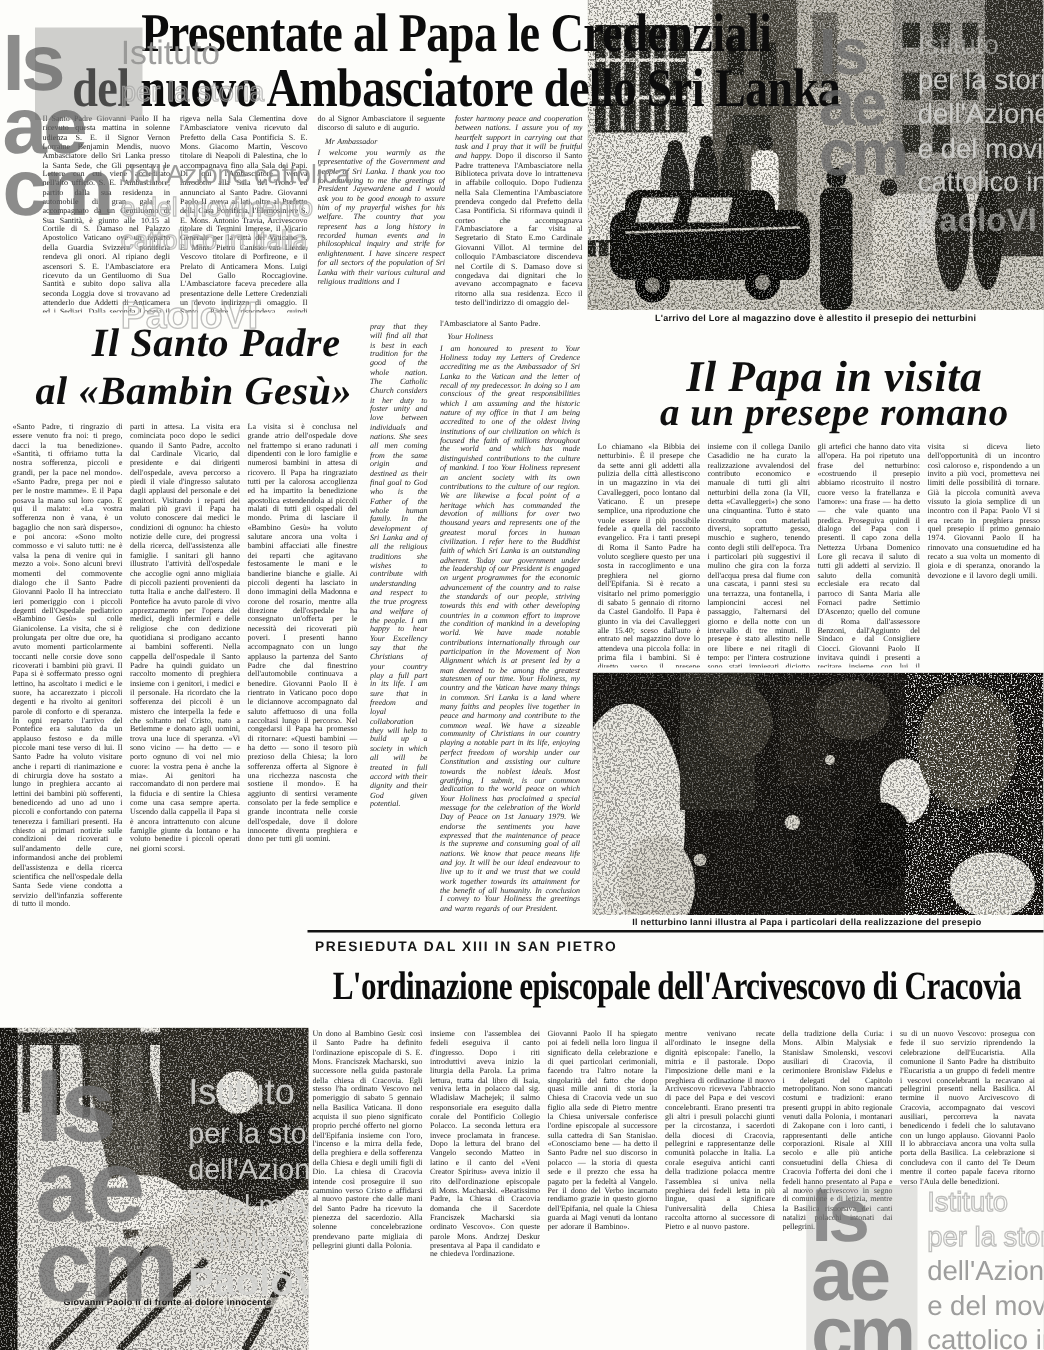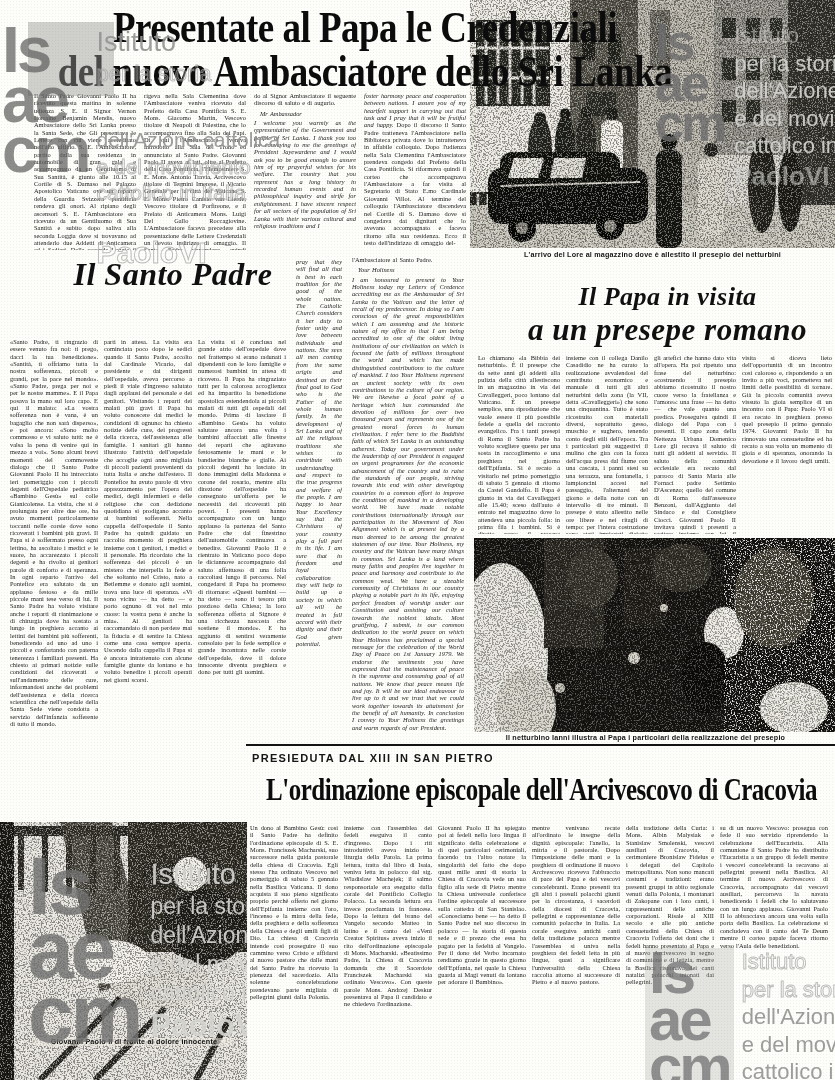--- a/index.html
+++ b/index.html
@@ -189,33 +189,34 @@
         <div class="wm-outline" style="font-size:22px;">per la storia</div>
         <div class="wm-gray" style="font-size:21px; margin-top:40px;">dell'Azione cattolica</div>
         <div class="wm-outline" style="font-size:21px;">e del movimento</div>
         <div class="wm-outline" style="font-size:21px;">cattolico in Italia</div>
         <div class="wm-outline wm-sig" style="font-size:30px; margin-top:28px;">PaoloVI</div>
       </div>
     </div>
   </div>
 
   <div class="headline-italic" style="left:23px; top:256px; width:300px; font-size:32px;">Il Santo Padre</div>
+  <div class="headline-italic" style="left:5px; top:294px; width:300px; font-size:32px;">al «Bambin Gesù»</div>
 
   <div class="col" style="left:10px; top:338px; width:88px; height:478px;">«Santo Padre, ti ringrazio di essere venuto fra noi: ti prego, dacci la tua benedizione». «Santità, ti offriamo tutta la nostra sofferenza, piccoli e grandi, per la pace nel mondo». «Santo Padre, prega per noi e per le nostre mamme». E il Papa posava la mano sul loro capo. E qui il malato: «La vostra sofferenza non è vana, è un bagaglio che non sarà disperso», e poi ancora: «Sono molto commosso e vi saluto tutti: ne è valsa la pena di venire qui in mezzo a voi». Sono alcuni brevi momenti del commovente dialogo che il Santo Padre Giovanni Paolo II ha intrecciato ieri pomeriggio con i piccoli degenti dell'Ospedale pediatrico «Bambino Gesù» sul colle Gianicolense. La visita, che si è prolungata per oltre due ore, ha avuto momenti particolarmente toccanti nelle corsie dove sono ricoverati i bambini più gravi. Il Papa si è soffermato presso ogni lettino, ha ascoltato i medici e le suore, ha accarezzato i piccoli degenti e ha rivolto ai genitori parole di conforto e di speranza. In ogni reparto l'arrivo del Pontefice era salutato da un applauso festoso e da mille piccole mani tese verso di lui. Il Santo Padre ha voluto visitare anche i reparti di rianimazione e di chirurgia dove ha sostato a lungo in preghiera accanto ai lettini dei bambini più sofferenti, benedicendo ad uno ad uno i piccoli e confortando con paterna tenerezza i familiari presenti. Ha chiesto ai primari notizie sulle condizioni dei ricoverati e sull'andamento delle cure, informandosi anche dei problemi dell'assistenza e della ricerca scientifica che nell'ospedale della Santa Sede viene condotta a servizio dell'infanzia sofferente di tutto il mondo.</div>
   <div class="col" style="left:104px; top:338px; width:88px; height:478px;">parti in attesa. La visita era cominciata poco dopo le sedici quando il Santo Padre, accolto dal Cardinale Vicario, dal presidente e dai dirigenti dell'ospedale, aveva percorso a piedi il viale d'ingresso salutato dagli applausi del personale e dei genitori. Visitando i reparti dei malati più gravi il Papa ha voluto conoscere dai medici le condizioni di ognuno: ha chiesto notizie delle cure, dei progressi della ricerca, dell'assistenza alle famiglie. I sanitari gli hanno illustrato l'attività dell'ospedale che accoglie ogni anno migliaia di piccoli pazienti provenienti da tutta Italia e anche dall'estero. Il Pontefice ha avuto parole di vivo apprezzamento per l'opera dei medici, degli infermieri e delle religiose che con dedizione quotidiana si prodigano accanto ai bambini sofferenti. Nella cappella dell'ospedale il Santo Padre ha quindi guidato un raccolto momento di preghiera insieme con i genitori, i medici e il personale. Ha ricordato che la sofferenza dei piccoli è un mistero che interpella la fede e che soltanto nel Cristo, nato a Betlemme e donato agli uomini, trova una luce di speranza. «Vi sono vicino — ha detto — e porto ognuno di voi nel mio cuore: la vostra pena è anche la mia». Ai genitori ha raccomandato di non perdere mai la fiducia e di sentire la Chiesa come una casa sempre aperta. Uscendo dalla cappella il Papa si è ancora intrattenuto con alcune famiglie giunte da lontano e ha voluto benedire i piccoli operati nei giorni scorsi.</div>
   <div class="col" style="left:198px; top:338px; width:88px; height:478px;">La visita si è conclusa nel grande atrio dell'ospedale dove nel frattempo si erano radunati i dipendenti con le loro famiglie e numerosi bambini in attesa di ricovero. Il Papa ha ringraziato tutti per la calorosa accoglienza ed ha impartito la benedizione apostolica estendendola ai piccoli malati di tutti gli ospedali del mondo. Prima di lasciare il «Bambino Gesù» ha voluto salutare ancora una volta i bambini affacciati alle finestre dei reparti che agitavano festosamente le mani e le bandierine bianche e gialle. Ai piccoli degenti ha lasciato in dono immagini della Madonna e corone del rosario, mentre alla direzione dell'ospedale ha consegnato un'offerta per le necessità dei ricoverati più poveri. I presenti hanno accompagnato con un lungo applauso la partenza del Santo Padre che dal finestrino dell'automobile continuava a benedire. Giovanni Paolo II è rientrato in Vaticano poco dopo le diciannove accompagnato dal saluto affettuoso di una folla raccoltasi lungo il percorso. Nel congedarsi il Papa ha promesso di ritornare: «Questi bambini — ha detto — sono il tesoro più prezioso della Chiesa; la loro sofferenza offerta al Signore è una ricchezza nascosta che sostiene il mondo». E ha aggiunto di sentirsi veramente consolato per la fede semplice e grande incontrata nelle corsie dell'ospedale, dove il dolore innocente diventa preghiera e dono per tutti gli uomini.</div>
 
   <div class="col ital" style="left:296px; top:258px; width:46px; height:478px;">pray that they will find all that is best in each tradition for the good of the whole nation. The Catholic Church considers it her duty to foster unity and love between individuals and nations. She sees all men coming from the same origin and destined as their final goal to God who is the Father of the whole human family. In the development of Sri Lanka and of all the religious traditions she wishes to contribute with understanding and respect to the true progress and welfare of the people. I am happy to hear Your Excellency say that the Christians of your country play a full part in its life. I am sure that in freedom and loyal collaboration they will help to build up a society in which all will be treated in full accord with their dignity and their God given potential.</div>
   <div class="col" style="left:352px; top:256px; width:112px; height:480px;">
     <span>l'Ambasciatore al Santo Padre.</span>
     <span class="salut">Your Holiness</span>
     <span class="ital">I am honoured to present to Your Holiness today my Letters of Credence accrediting me as the Ambassador of Sri Lanka to the Vatican and the letter of recall of my predecessor. In doing so I am conscious of the great responsibilities which I am assuming and the historic nature of my office in that I am being accredited to one of the oldest living institutions of our civilization on which is focused the faith of millions throughout the world and which has made distinguished contributions to the culture of mankind. I too Your Holiness represent an ancient society with its own contributions to the culture of our region. We are likewise a focal point of a heritage which has commanded the devotion of millions for over two thousand years and represents one of the greatest moral forces in human civilization. I refer here to the Buddhist faith of which Sri Lanka is an outstanding adherent. Today our government under the leadership of our President is engaged on urgent programmes for the economic advancement of the country and to raise the standards of our people, striving towards this end with other developing countries in a common effort to improve the condition of mankind in a developing world. We have made notable contributions internationally through our participation in the Movement of Non Alignment which is at present led by a man deemed to be among the greatest statesmen of our time. Your Holiness, my country and the Vatican have many things in common. Sri Lanka is a land where many faiths and peoples live together in peace and harmony and contribute to the common weal. We have a sizeable community of Christians in our country playing a notable part in its life, enjoying perfect freedom of worship under our Constitution and assisting our culture towards the noblest ideals. Most gratifying, I submit, is our common dedication to the world peace on which Your Holiness has proclaimed a special message for the celebration of the World Day of Peace on 1st January 1979. We endorse the sentiments you have expressed that the maintenance of peace is the supreme and consuming goal of all nations. We know that peace means life and joy. It will be our ideal endeavour to live up to it and we trust that we could work together towards its attainment for the benefit of all humanity. In conclusion I convey to Your Holiness the greetings and warm regards of our President.</span>
   </div>
 
-  <div class="headline-italic" style="left:500px; top:282px; width:335px; font-size:26px;">Il Papa in visita</div>
+  <div class="headline-italic" style="left:500px; top:282px; width:335px; font-size:35px;">Il Papa in visita</div>
   <div class="headline-italic" style="left:500px; top:312px; width:335px; font-size:31px;">a un presepe romano</div>
 
   <div class="col" style="left:478px; top:354px; width:82px; height:180px;">Lo chiamano «la Bibbia dei netturbini». È il presepe che da sette anni gli addetti alla pulizia della città allestiscono in un magazzino in via dei Cavalleggeri, poco lontano dal Vaticano. È un presepe semplice, una riproduzione che vuole essere il più possibile fedele a quella del racconto evangelico. Fra i tanti presepi di Roma il Santo Padre ha voluto scegliere questo per una sosta in raccoglimento e una preghiera nel giorno dell'Epifania. Si è recato a visitarlo nel primo pomeriggio di sabato 5 gennaio di ritorno da Castel Gandolfo. Il Papa è giunto in via dei Cavalleggeri alle 15.40; sceso dall'auto è entrato nel magazzino dove lo attendeva una piccola folla: in prima fila i bambini. Si è diretto verso il presepe ascoltando le spiegazioni del netturbino Ianni che</div>
   <div class="col" style="left:566px; top:354px; width:82px; height:180px;">insieme con il collega Danilo Casadidio ne ha curato la realizzazione avvalendosi del contributo economico e manuale di tutti gli altri netturbini della zona (la VII, detta «Cavalleggeri») che sono una cinquantina. Tutto è stato ricostruito con materiali diversi, soprattutto gesso, muschio e sughero, tenendo conto degli stili dell'epoca. Tra i particolari più suggestivi il mulino che gira con la forza dell'acqua presa dal fiume con una cascata, i panni stesi su una terrazza, una fontanella, i lampioncini accesi nel passaggio, l'alternarsi del giorno e della notte con un intervallo di tre minuti. Il presepe è stato allestito nelle ore libere e nei ritagli di tempo: per l'intera costruzione sono stati impiegati diciotto quintali di materiali.</div>
   <div class="col" style="left:654px; top:354px; width:82px; height:180px;">gli artefici che hanno dato vita all'opera. Ha poi ripetuto una frase del netturbino: «costruendo il presepio abbiamo ricostruito il nostro cuore verso la fratellanza e l'amore»: una frase — ha detto — che vale quanto una predica. Proseguiva quindi il dialogo del Papa con i presenti. Il capo zona della Nettezza Urbana Domenico Lore gli recava il saluto di tutti gli addetti al servizio. Il saluto della comunità ecclesiale era recato dal parroco di Santa Maria alle Fornaci padre Settimio D'Ascenzo; quello del comune di Roma dall'assessore Benzoni, dall'Aggiunto del Sindaco e dal Consigliere Ciocci. Giovanni Paolo II invitava quindi i presenti a recitare insieme con lui il Padre Nostro e impartiva loro la benedizione. Al termine della breve</div>
   <div class="col" style="left:742px; top:354px; width:90px; height:180px;">visita si diceva lieto dell'opportunità di un incontro così caloroso e, rispondendo a un invito a più voci, prometteva nei limiti delle possibilità di tornare. Già la piccola comunità aveva vissuto la gioia semplice di un incontro con il Papa: Paolo VI si era recato in preghiera presso quel presepio il primo gennaio 1974. Giovanni Paolo II ha rinnovato una consuetudine ed ha recato a sua volta un momento di gioia e di speranza, onorando la devozione e il lavoro degli umili.</div>
 
   <div class="photo" style="left:474px; top:538px; width:361px; height:194px;">
     <svg viewBox="0 0 361 194" preserveAspectRatio="none">
       <rect width="361" height="194" fill="#171511"></rect>

